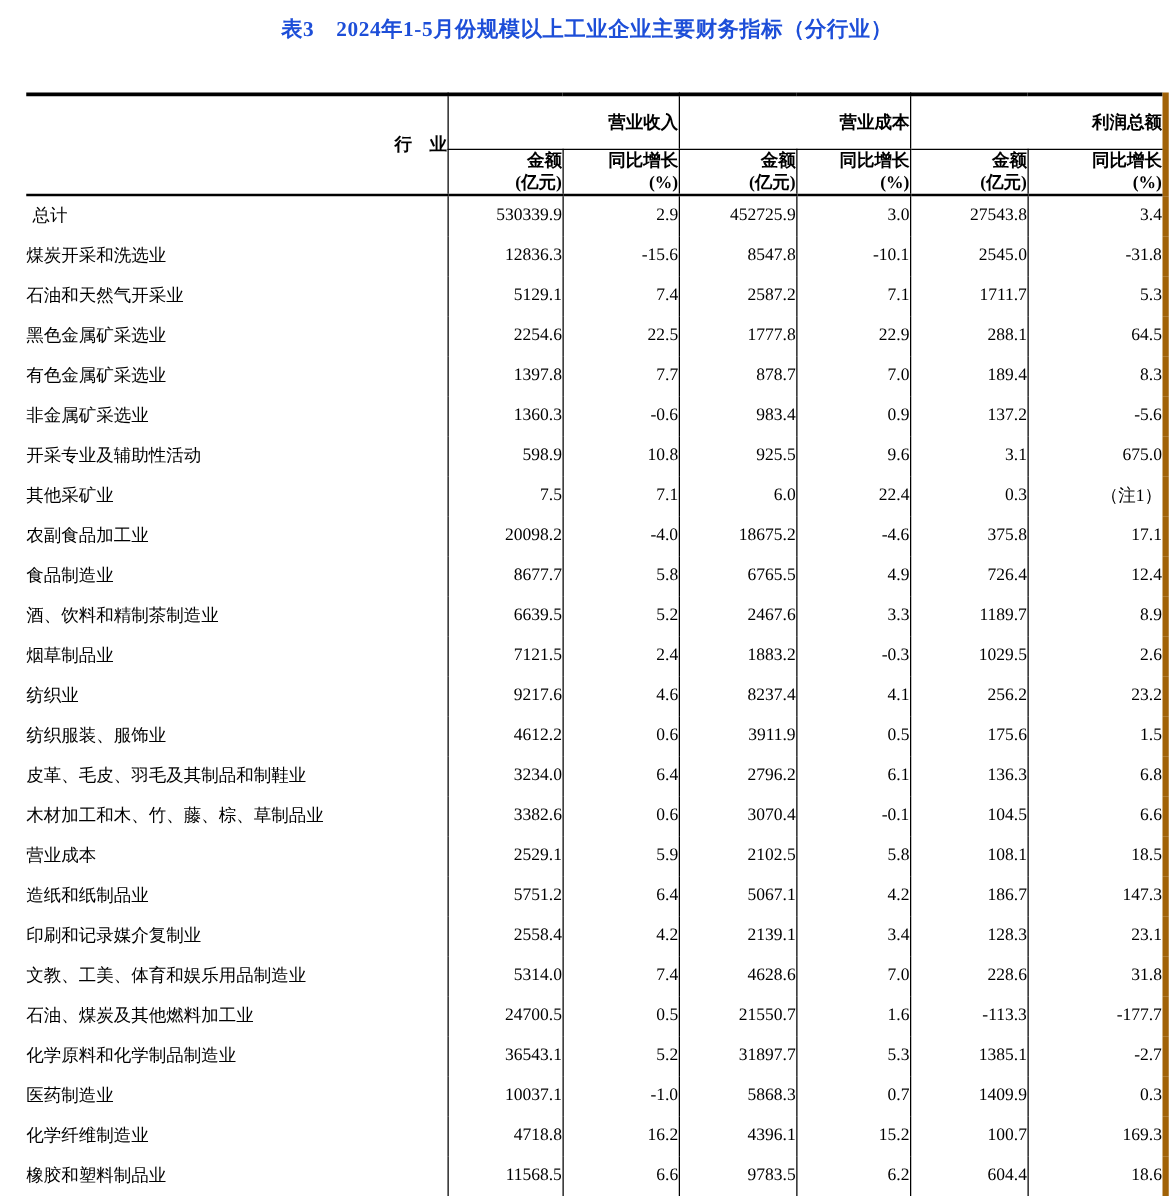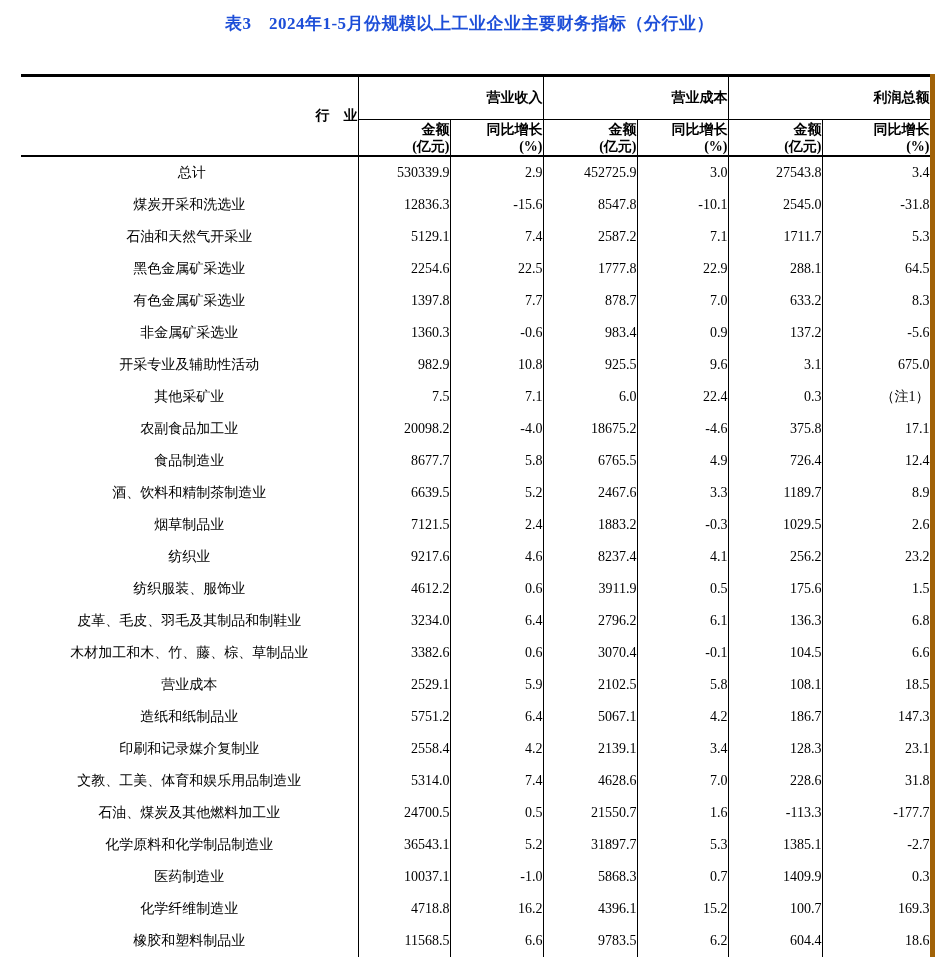--- a/index.html
+++ b/index.html
@@ -51,21 +51,21 @@
   tr.sub-row th   { height: 35px; line-height: 17px; }
   .bL  { border-left: 1px solid #000; }
   .bR  { border-right: 5px solid #a16207; }
   .hbB { border-bottom: 1px solid #000; }
   .bB2 { border-bottom: 2px solid #000; }
   tbody td {
     height: 32px;
     font-size: 14px;
     vertical-align: middle;
   }
-  td.ind { text-align: center; padding-left: 37px; }
+  td.ind { text-align: left; padding-left: 37px; }
   tr.row-total td.ind { padding-left: 5px; }
   td.num { text-align: right; }
   td.m   { padding-right: 5px; }
   td.g   { padding-right: 14px; }
   td.g2  { padding-right: 33px; }
 </style>
 </head>
 <body>
 
 <div class="page-title">表3　2024年1-5月份规模以上工业企业主要财务指标（分行业）</div>
@@ -151,35 +151,35 @@
           <td class="num g bL">22.9</td>
           <td class="num m bL">288.1</td>
           <td class="num g2 bL bR">64.5</td>
         </tr>
     <tr>
           <td class="ind">有色金属矿采选业</td>
           <td class="num m bL">1397.8</td>
           <td class="num g bL">7.7</td>
           <td class="num m bL">878.7</td>
           <td class="num g bL">7.0</td>
-          <td class="num m bL">633.2</td>
+          <td class="num m bL">189.4</td>
           <td class="num g2 bL bR">8.3</td>
         </tr>
     <tr>
           <td class="ind">非金属矿采选业</td>
           <td class="num m bL">1360.3</td>
           <td class="num g bL">-0.6</td>
           <td class="num m bL">983.4</td>
           <td class="num g bL">0.9</td>
           <td class="num m bL">137.2</td>
           <td class="num g2 bL bR">-5.6</td>
         </tr>
     <tr>
           <td class="ind">开采专业及辅助性活动</td>
-          <td class="num m bL">982.9</td>
+          <td class="num m bL">598.9</td>
           <td class="num g bL">10.8</td>
           <td class="num m bL">925.5</td>
           <td class="num g bL">9.6</td>
           <td class="num m bL">3.1</td>
           <td class="num g2 bL bR">675.0</td>
         </tr>
     <tr>
           <td class="ind">其他采矿业</td>
           <td class="num m bL">7.5</td>
           <td class="num g bL">7.1</td>

